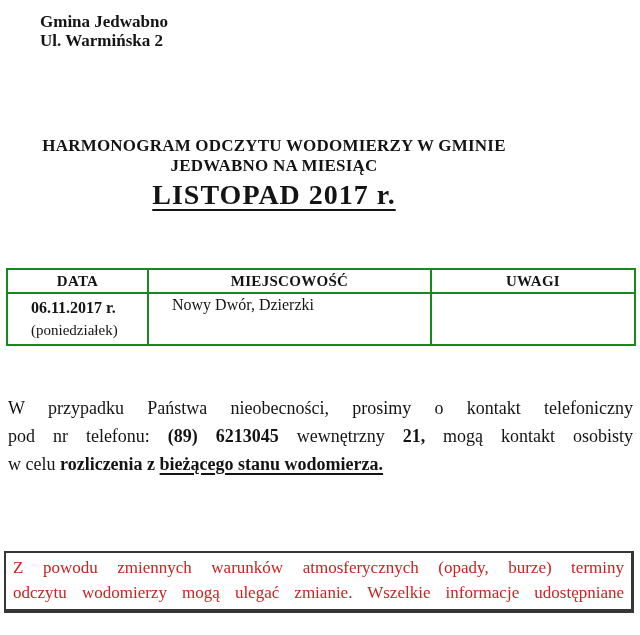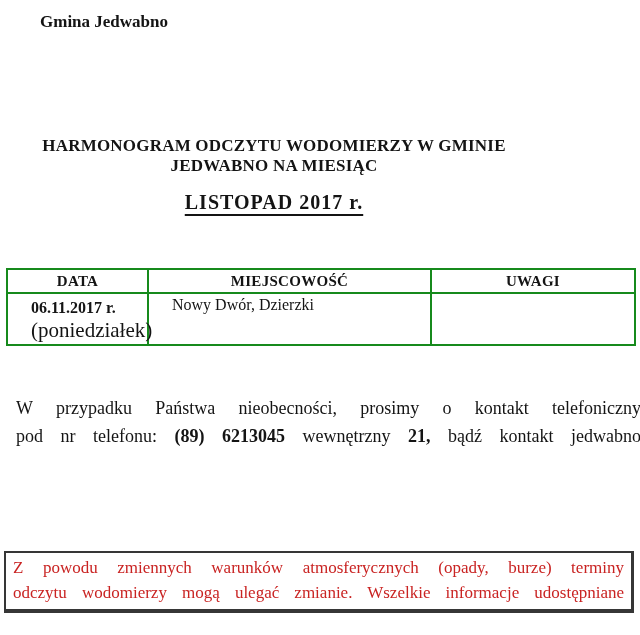--- a/index.html
+++ b/index.html
@@ -23,21 +23,21 @@
   }
   .title-block{
     position:absolute;top:136px;left:0;width:548px;
     text-align:center;
   }
   .title-line{
     font-weight:bold;font-size:17px;line-height:19.5px;
     letter-spacing:0.2px;
   }
   .title-month{
-    font-weight:bold;font-size:20px;margin-top:16px;
+    font-weight:bold;font-size:28px;margin-top:4px;
     text-decoration:underline;
     text-decoration-thickness:2px;
     text-underline-offset:5px;
     letter-spacing:1px;
     font-family:Liberation Serif, serif;
   }
   table.schedule{
     position:absolute;top:268px;left:6px;
     width:628px;border-collapse:collapse;
     table-layout:fixed;
@@ -50,23 +50,23 @@
     height:24px;padding:1px 2px;letter-spacing:0.3px;
   }
   table.schedule td{
     vertical-align:top;font-size:16px;
     height:46px;padding:2px 23px;
   }
   .col-date{width:141px;}
   .col-place{width:283px;}
   .col-remarks{width:204px;}
   .cell-date-main{font-weight:bold;line-height:23px;}
-  .cell-date-day{font-weight:normal;font-size:21px;line-height:23px;}
+  .cell-date-day{font-weight:normal;font-size:15px;line-height:23px;}
   .contact{
-    position:absolute;top:394px;left:16px;width:625px;
+    position:absolute;top:394px;left:8px;width:625px;
     font-size:18px;line-height:28px;
   }
   .jline{
     text-align:justify;
     text-align-last:justify;
   }
   .lastline{text-align:left;}
   .b{font-weight:bold;}
   .bu{font-weight:bold;text-decoration:underline;text-decoration-thickness:2px;text-underline-offset:3px;}
   .notice{
@@ -77,20 +77,21 @@
     padding:3px 7px 4px 7px;
     color:var(--red);
     font-size:17px;line-height:24.5px;
   }
 </style>
 </head>
 <body>
 
 <div class="sender">
   <div>Gmina Jedwabno</div>
+  <div>Ul. Warmińska 2</div>
 </div>
 
 <div class="title-block">
   <div class="title-line">HARMONOGRAM ODCZYTU WODOMIERZY W GMINIE</div>
   <div class="title-line">JEDWABNO NA MIESIĄC</div>
   <div class="title-month">LISTOPAD 2017 r.</div>
 </div>
 
 <table class="schedule">
   <colgroup>
@@ -112,19 +113,20 @@
         <div class="cell-date-day">(poniedziałek)</div>
       </td>
       <td>Nowy Dwór, Dzierzki</td>
       <td></td>
     </tr>
   </tbody>
 </table>
 
 <div class="contact">
   <div class="jline">W przypadku Państwa nieobecności, prosimy o kontakt telefoniczny</div>
-  <div class="jline"><span>pod nr telefonu: </span><span class="b">(89) 6213045</span><span> wewnętrzny </span><span class="b">21,</span><span> bądź kontakt jedwabno</span></div>
+  <div class="jline"><span>pod nr telefonu: </span><span class="b">(89) 6213045</span><span> wewnętrzny </span><span class="b">21,</span><span> mogą kontakt osobisty</span></div>
+  <div class="lastline"><span>w celu </span><span class="b">rozliczenia z </span><span class="bu">bieżącego stanu wodomierza.</span></div>
 </div>
 
 <div class="notice">
   <div class="jline">Z powodu zmiennych warunków atmosferycznych (opady, burze) terminy</div>
   <div class="jline">odczytu wodomierzy mogą ulegać zmianie. Wszelkie informacje udostępniane</div>
 </div>
 
 </body></html>

